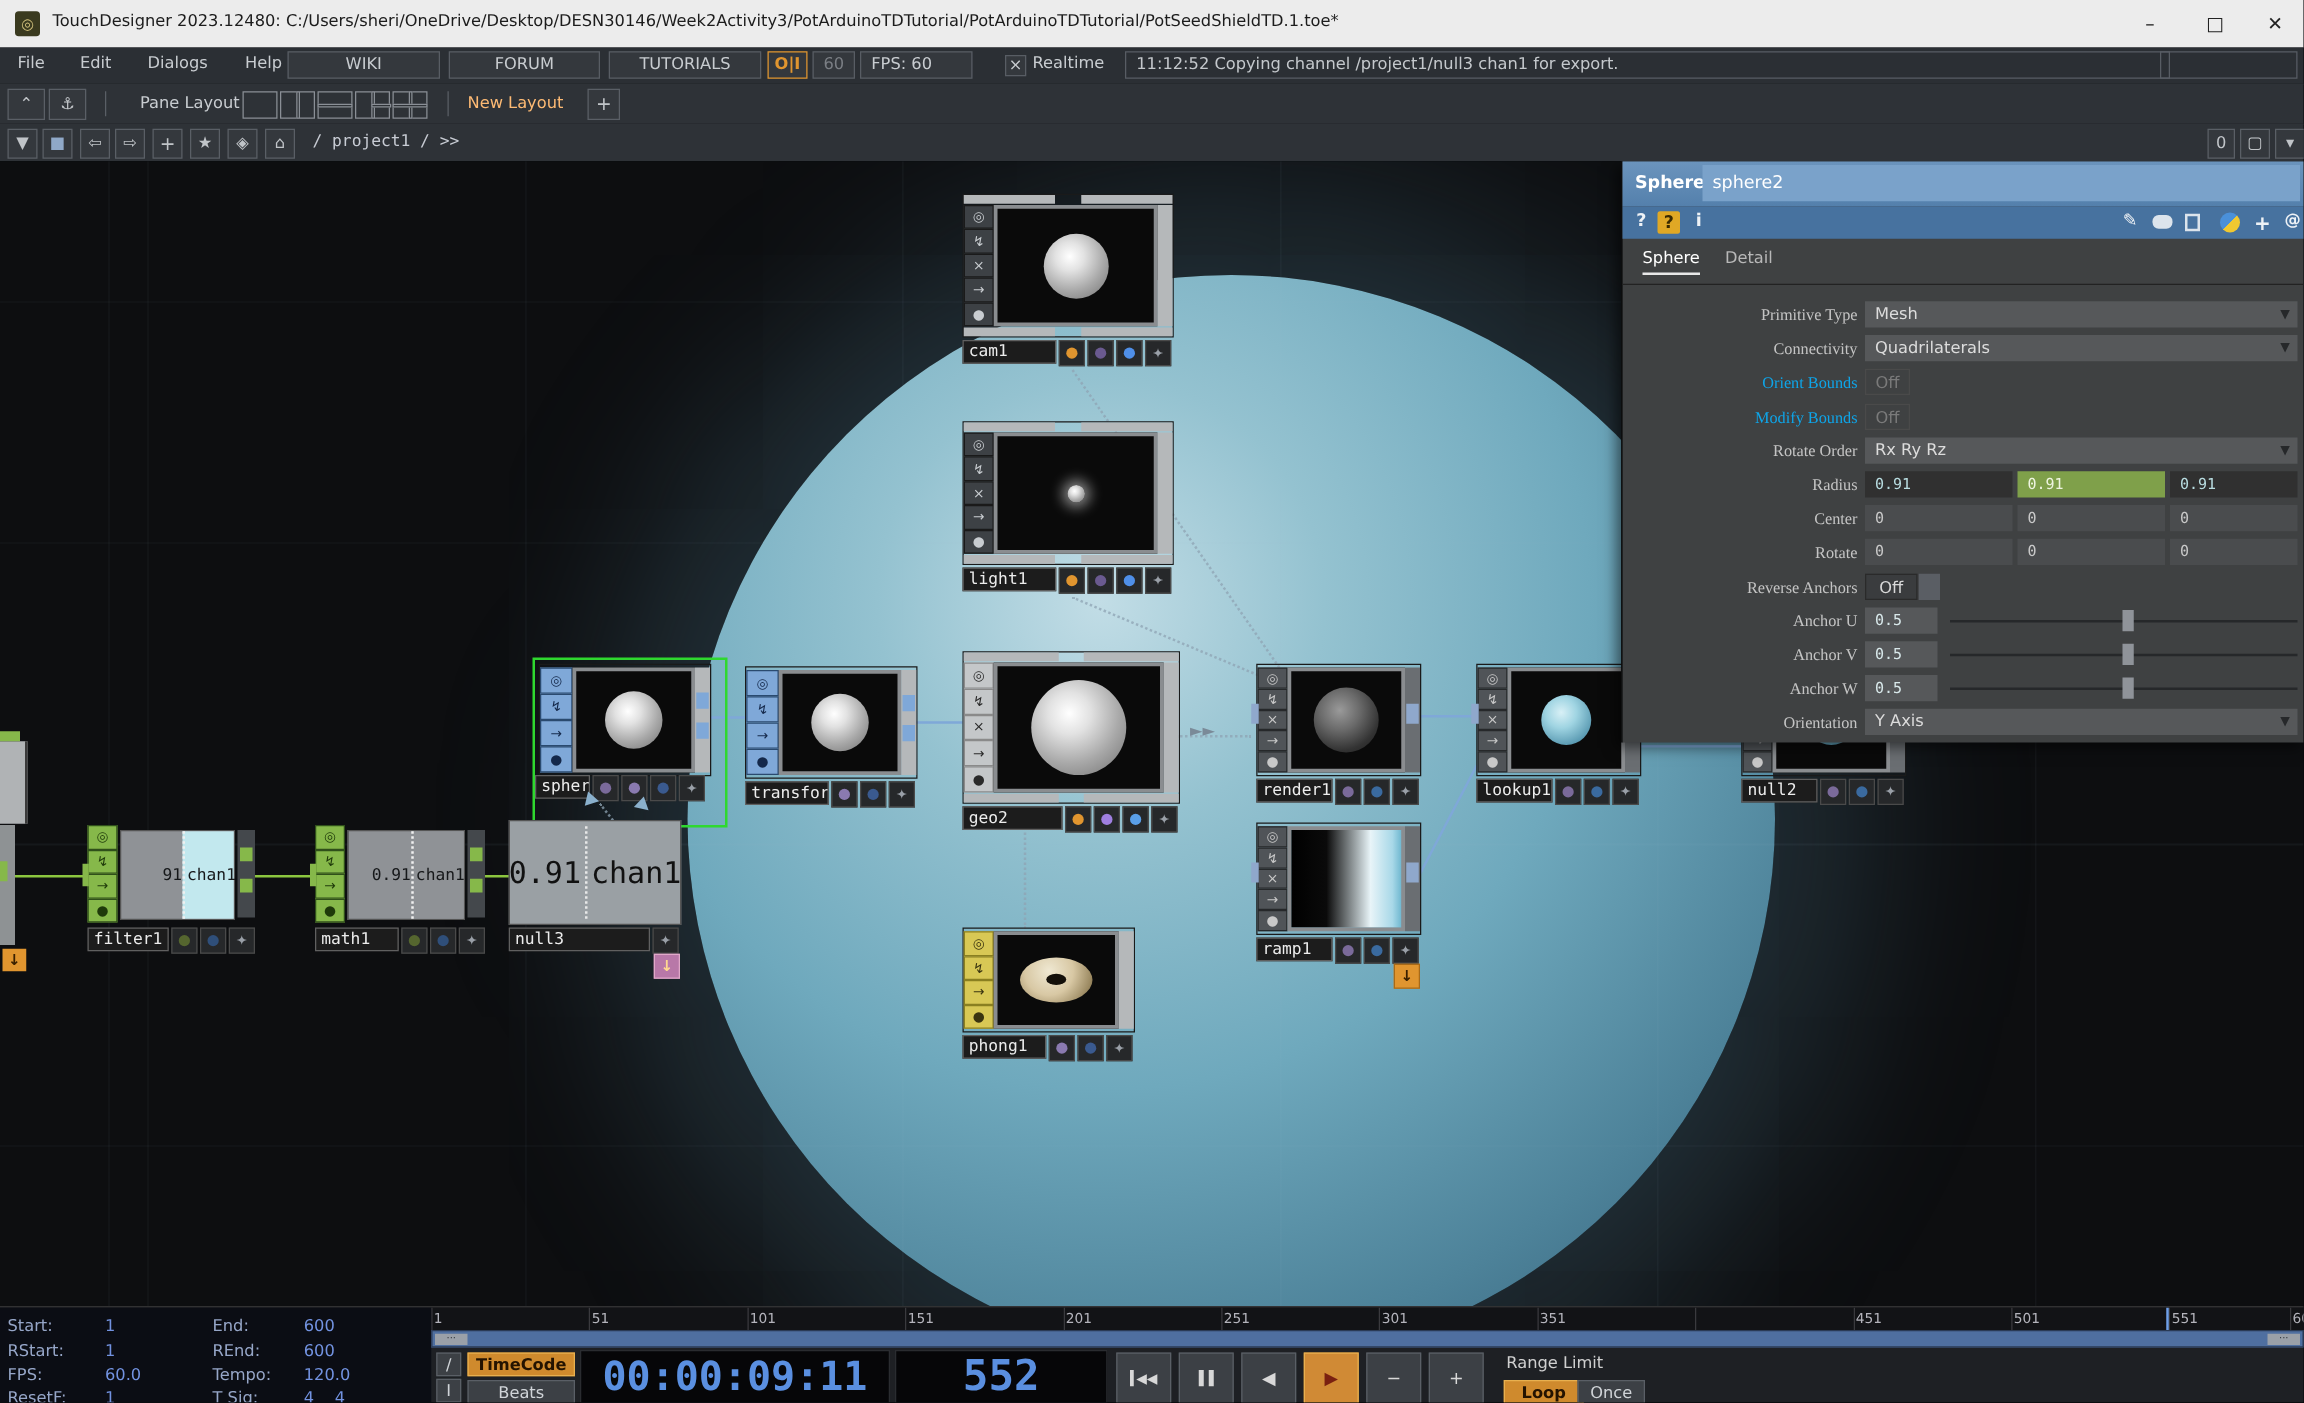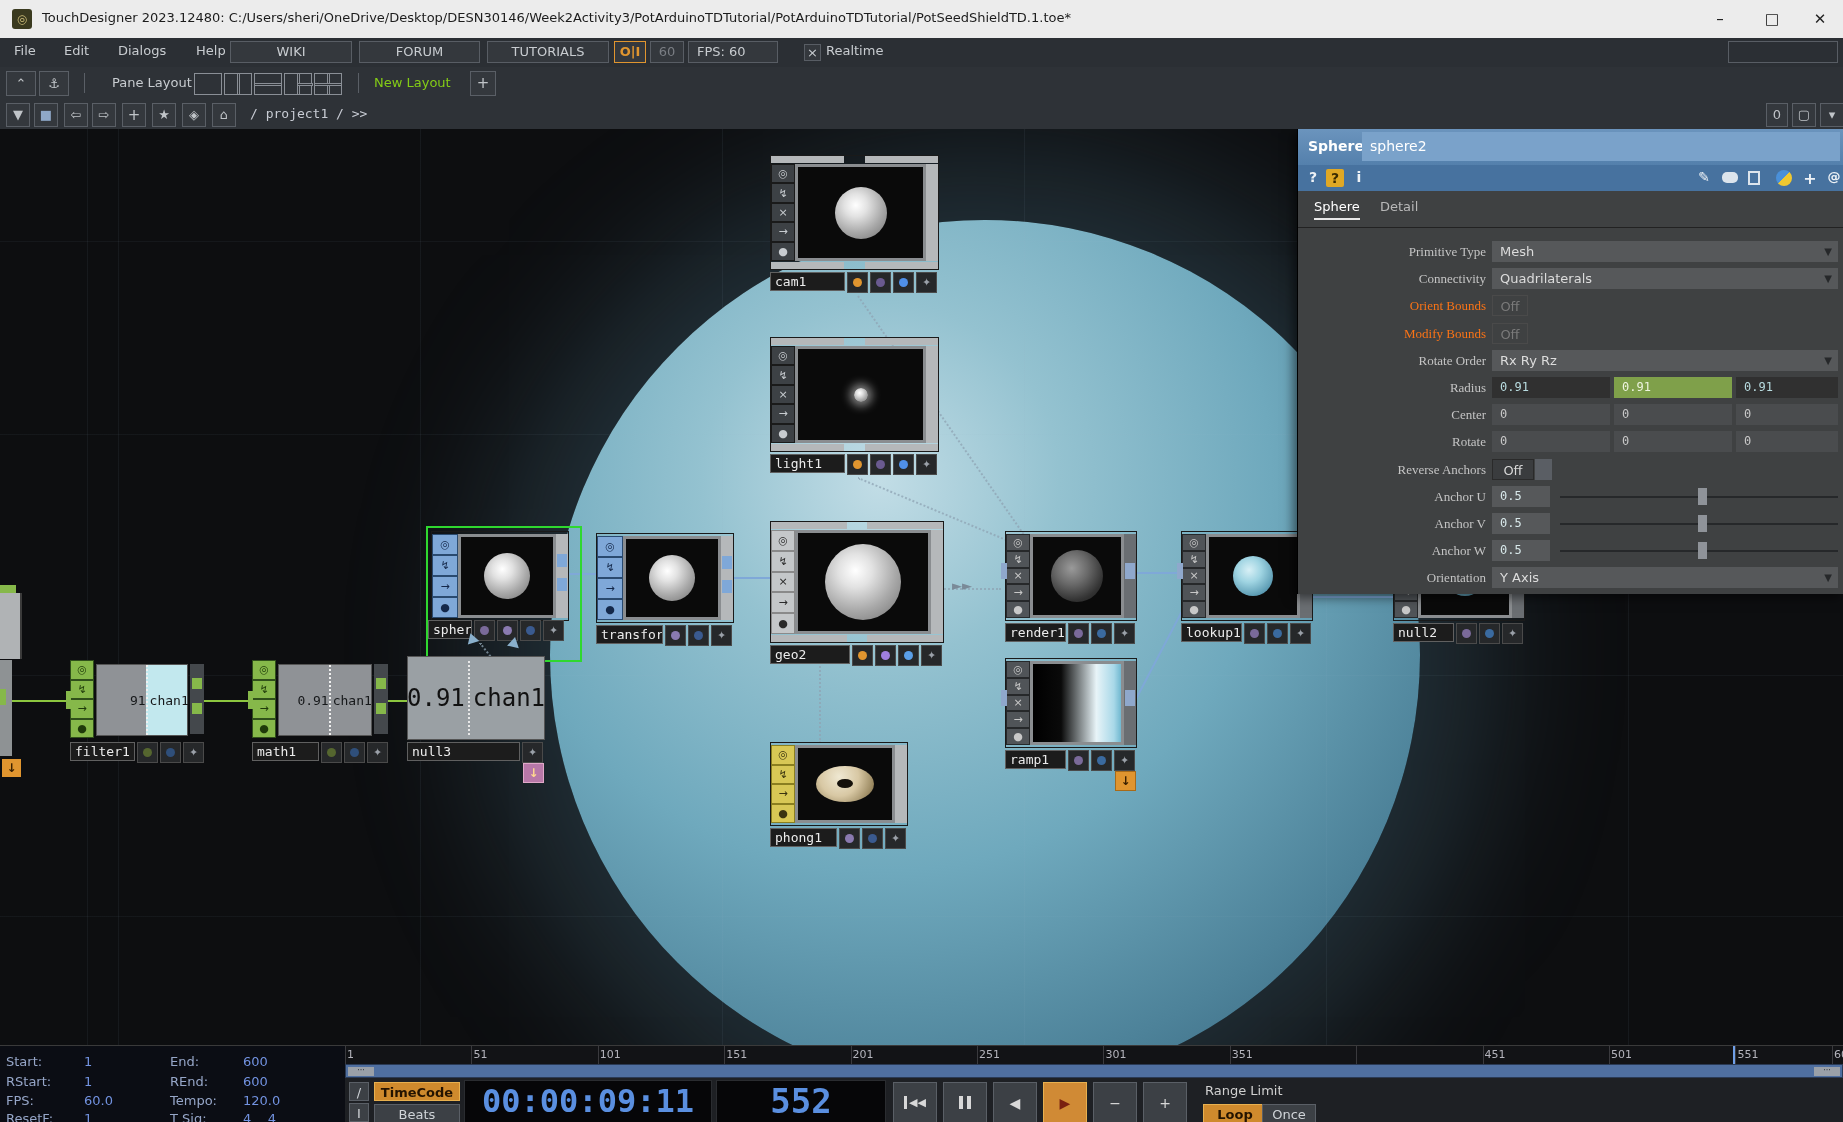--- a/index.html
+++ b/index.html
@@ -67,21 +67,21 @@
   .p-name{position:absolute;left:64px;top:3px;width:478px;height:29px;background:#7aa2ca;line-height:29px;
           padding-left:8px;color:#fff;font-size:14px;box-sizing:border-box;}
   .p-head2{position:absolute;left:0;top:36px;width:546px;height:26px;background:#47729f;}
   .hicon{position:absolute;top:4px;color:#eef2f6;font-size:14px;font-weight:bold;text-align:center;}
   .p-tabs{position:absolute;left:0;top:70px;height:24px;color:#b8b8b8;}
   .p-tab{display:inline-block;margin-left:16px;padding-bottom:4px;}
   .p-tab.active{color:#fff;border-bottom:2px solid #e8e8e8;}
   .p-sep{position:absolute;left:0;top:98px;width:546px;height:1px;background:#222;}
   .prow{position:absolute;left:0;width:546px;height:21px;}
   .plabel{position:absolute;left:0;top:3px;width:188px;text-align:right;color:#c4c4c4;font-family:Liberation Serif, serif;}
-  .plabel.dis{color:#f97316;}
+  .plabel.dis{color:#0ea5e9;}
   .pfield{position:absolute;top:0;height:21px;line-height:21px;box-sizing:border-box;}
   .drop{background:#56585a;color:#dcdcdc;padding-left:8px;}
   .drop .arr{position:absolute;right:6px;top:0;color:#26282a;font-size:10px;}
   .num{background:#303030;color:#b8dce0;padding-left:8px;font-family:"DejaVu Sans Mono","Liberation Mono",monospace;font-size:12px;}
   .num.grey{background:#4a4c4e;color:#c8c8c8;}
   .num.green{background:#7fa04a;color:#eef4e0;}
   .togglebox{background:#3a3c3e;color:#d8d8d8;text-align:center;}
   .knob{position:absolute;background:#5a5e64;}
   .slider-track{position:absolute;top:10px;height:2px;background:#26282a;}
   .slider-handle{position:absolute;top:2px;width:9px;height:17px;background:#8f9399;}
@@ -125,20 +125,21 @@
     <div class="menu-item" style="left:118px;">Dialogs</div>
     <div class="menu-item" style="left:196px;">Help</div>
     <div class="mbox" style="left:230px;width:120px;">WIKI</div>
     <div class="mbox" style="left:359px;width:119px;">FORUM</div>
     <div class="mbox" style="left:487px;width:120px;">TUTORIALS</div>
     <div class="mbox" style="left:614px;width:30px;color:#e0952f;border-color:#e0952f;font-weight:bold;">O|I</div>
     <div class="mbox" style="left:650px;width:32px;color:#7a7e84;">60</div>
     <div class="mbox" style="left:688px;width:80px;text-align:left;padding-left:8px;">FPS:  60</div>
     <div class="mbox" style="left:804px;width:15px;height:15px;top:6px;line-height:15px;">×</div>
     <div class="menu-item" style="left:826px;">Realtime</div>
+    <div class="status-box" style="left:900px;width:826px;">11:12:52 Copying channel /project1/null3 chan1 for export.</div>
     <div class="status-box" style="left:1728px;width:100px;"></div>
   </div>
 
   <div class="panerow">
     <div class="tbtn" style="left:6px;top:4px;width:28px;height:23px;line-height:23px;">⌃</div>
     <div class="tbtn" style="left:39px;top:4px;width:28px;height:23px;line-height:23px;">⚓</div>
     <div class="vsep" style="left:84px;"></div>
     <div class="abs" style="left:112px;top:8px;color:#c8ccd0;">Pane Layout</div>
     <div id="presets">
         <div class="preset" style="left: 194px;"></div>
@@ -151,21 +152,21 @@
         <div class="preset" style="left: 284px;">
           <div style="left: 12px; top: -1px; width: 1px; height: 20px;"></div>
           <div style="left: 12px; top: 9px; width: 14px; height: 1px;"></div>
         </div>
         <div class="preset" style="left: 314px;">
           <div style="left: 12px; top: -1px; width: 1px; height: 20px;"></div>
           <div style="left: -1px; top: 9px; width: 26px; height: 1px;"></div>
         </div>
       </div>
     <div class="vsep" style="left:358px;"></div>
-    <div class="abs" style="left:374px;top:8px;color:#84cc16;">New Layout</div>
+    <div class="abs" style="left:374px;top:8px;color:#fdba74;">New Layout</div>
     <div class="tbtn" style="left:470px;top:4px;width:24px;height:23px;line-height:23px;font-size:15px;">+</div>
   </div>
 
   <div class="toolrow">
     <div class="toolbtn" style="left:6px;">▼</div>
     <div class="toolbtn" style="left:34px;color:#8fa8c8;">■</div>
     <div class="toolbtn" style="left:64px;">⇦</div>
     <div class="toolbtn" style="left:92px;">⇨</div>
     <div class="toolbtn" style="left:122px;font-size:15px;">+</div>
     <div class="toolbtn" style="left:152px;">★</div>

